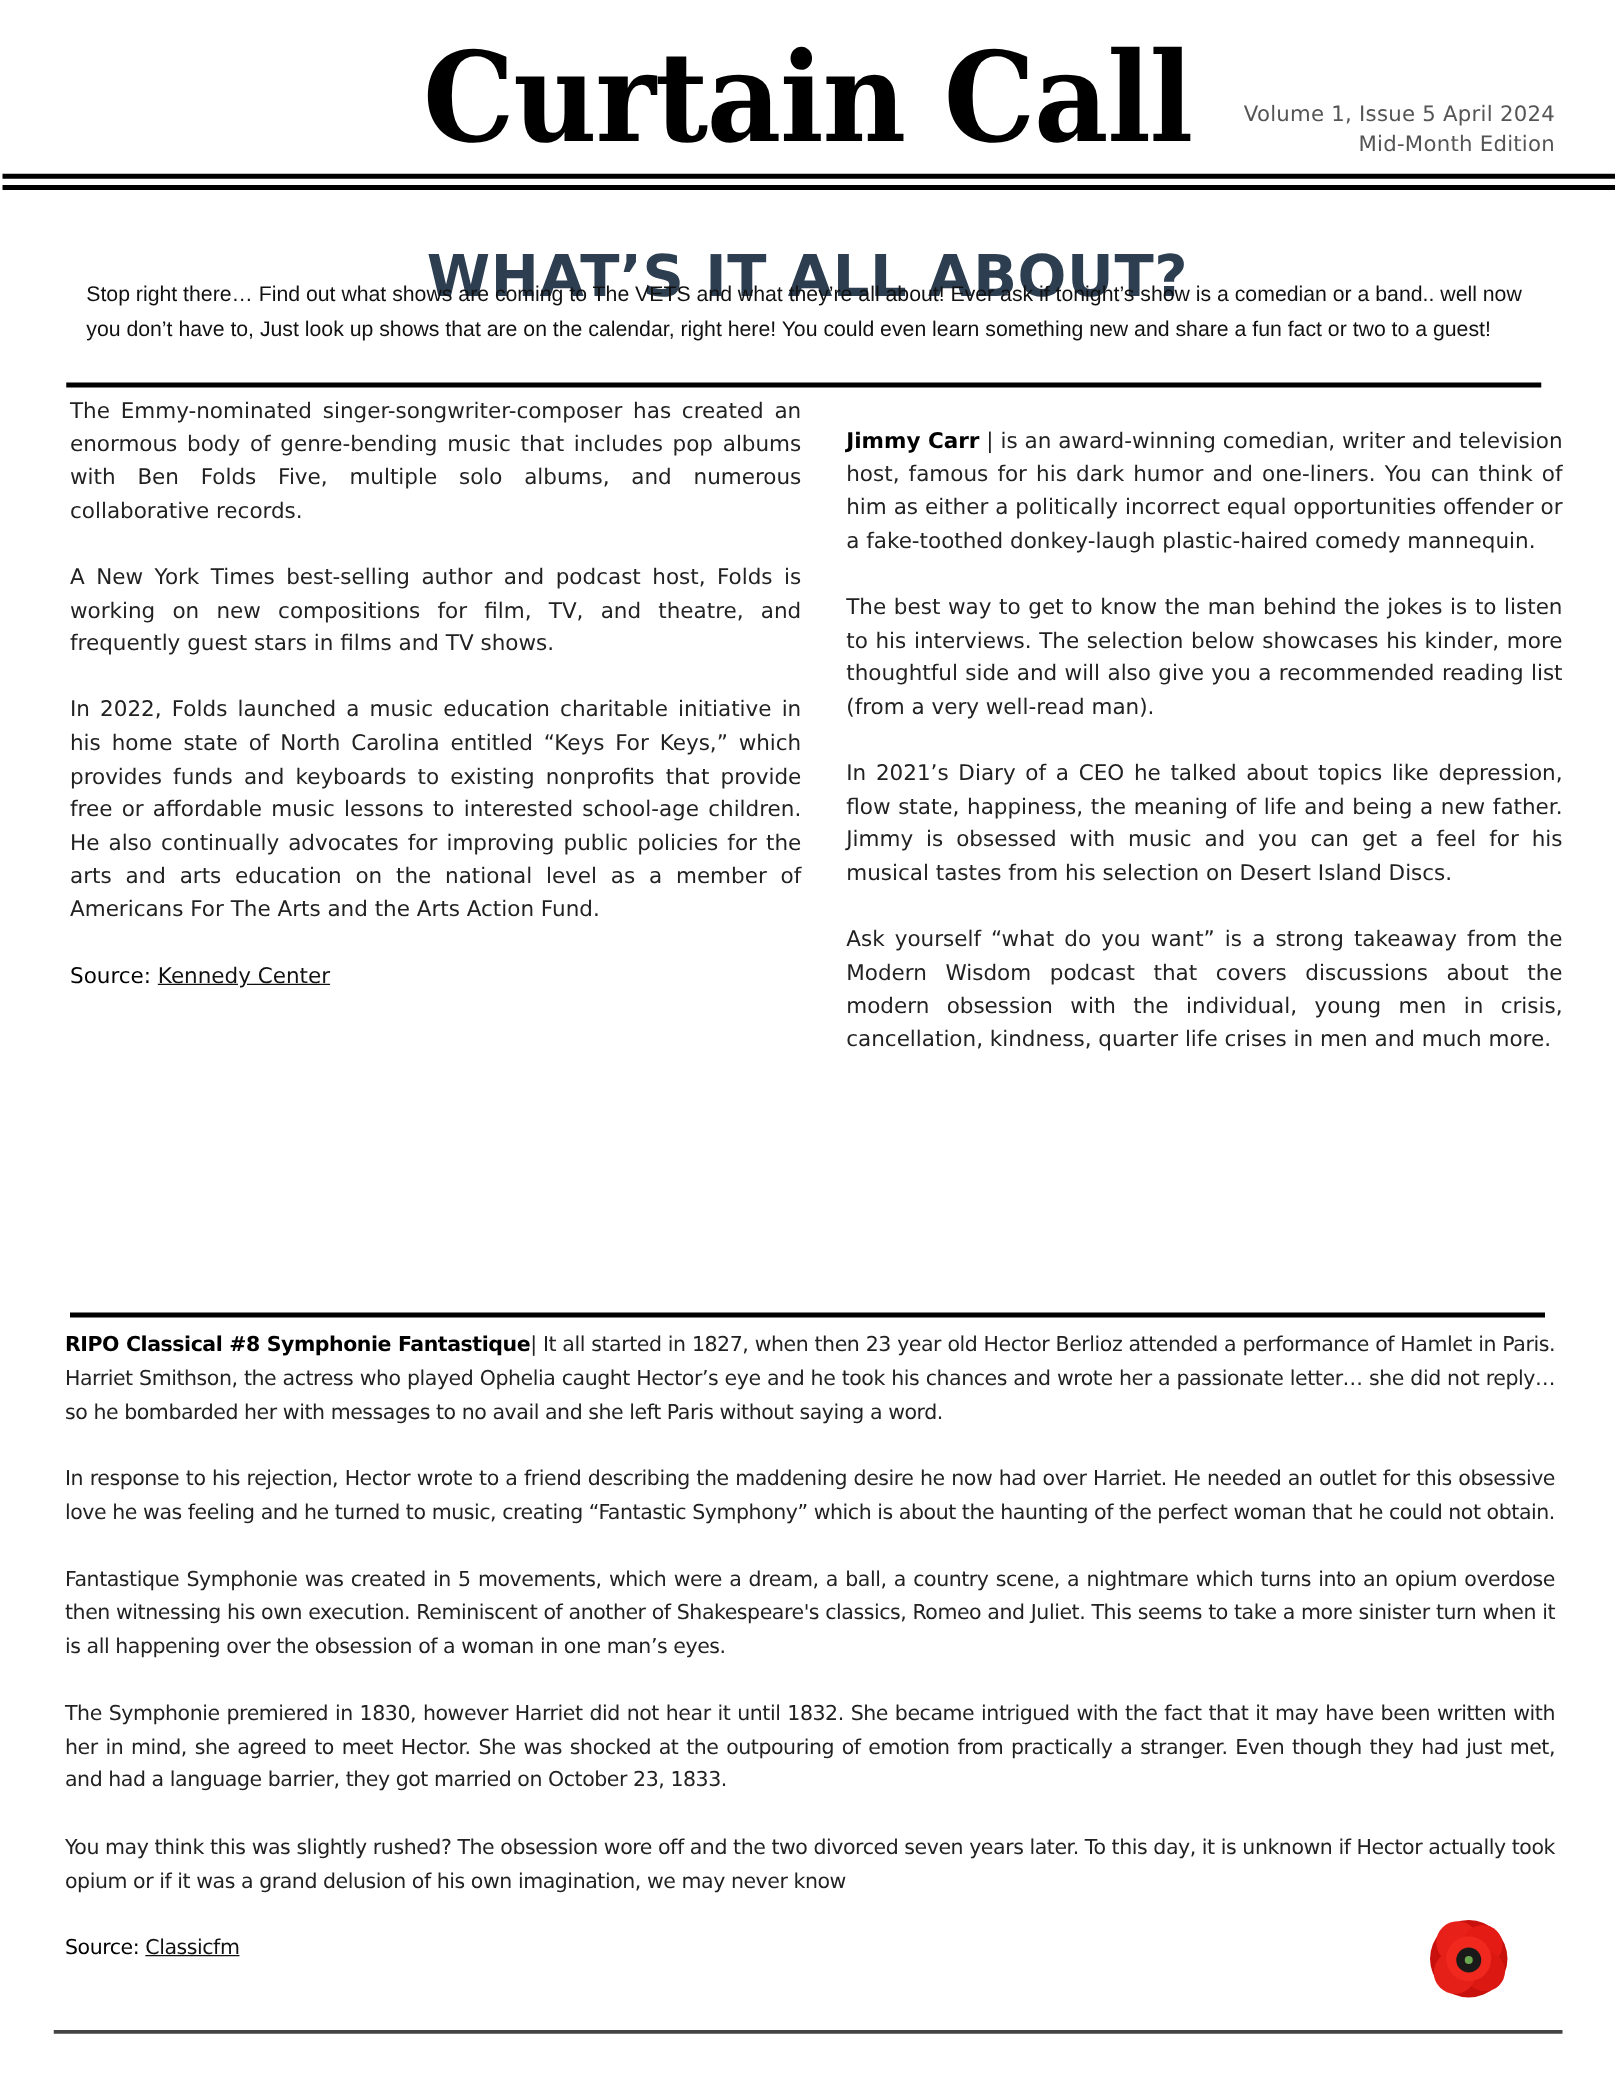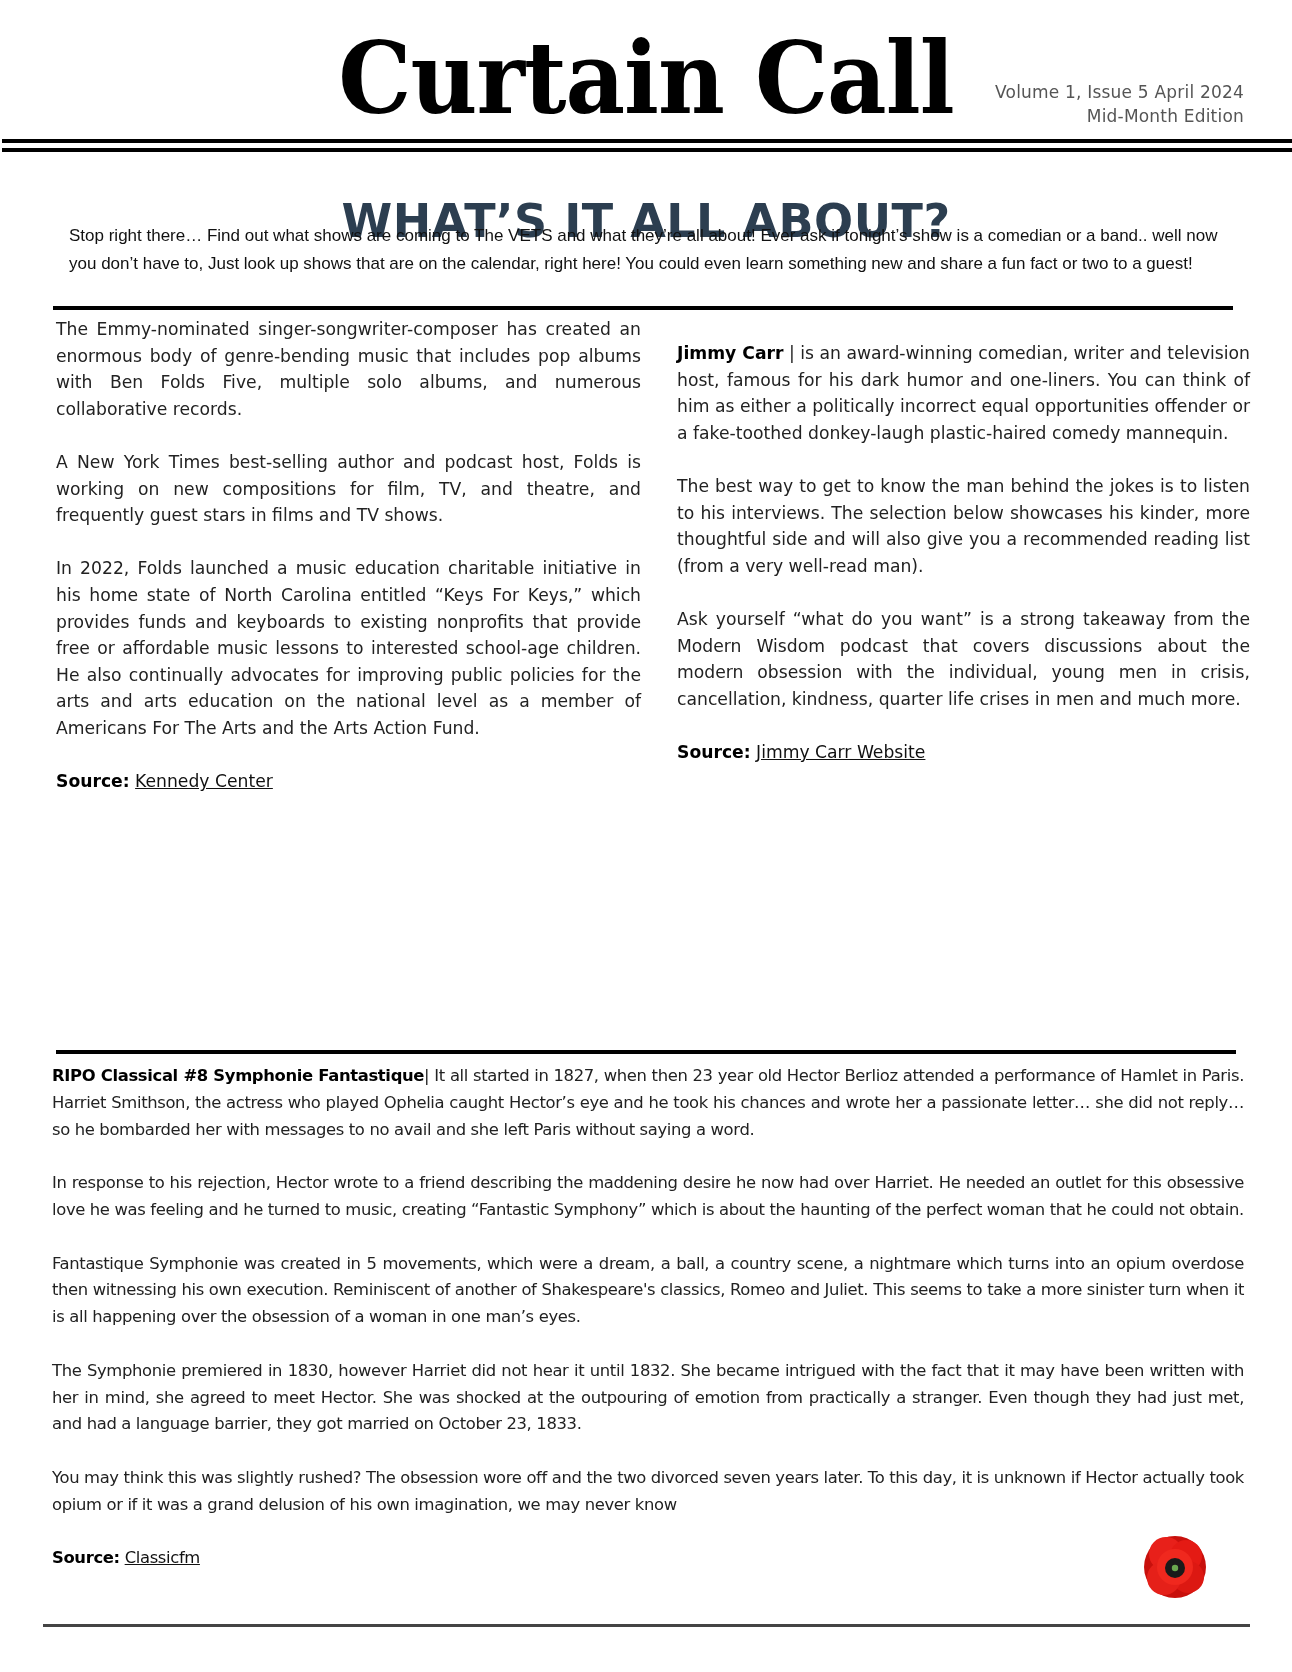--- a/index.html
+++ b/index.html
@@ -33,21 +33,21 @@
   .rule.r3 { left: 53px; width: 1180px; top: 306px; height: 4px; }
   .col {
     position: absolute; top: 316px; font-family: "DejaVu Sans", sans-serif;
     font-size: 17.2px; line-height: 26.6px; color: #222; text-align: justify;
   }
   .col.left { left: 56px; width: 585px; }
   .col.right { left: 677px; width: 573px; margin-top: 24px; }
   .col p, .wide p { margin: 0 0 26.6px 0; }
   .col p.last, .wide p.last { margin-bottom: 0; }
   .lead { font-weight: bold; color: #000; }
-  .source-label { font-weight: bold; color: #000; }
+  .source-label { font-weight: normal; color: #000; }
   .source-link { color: #111; text-decoration: underline; cursor: pointer; }
   .rule.r4 { left: 56px; width: 1180px; top: 1050px; height: 4px; }
   .wide {
     position: absolute; left: 52px; width: 1192px; top: 1063px;
     font-family: "DejaVu Sans", sans-serif; font-size: 16.4px; line-height: 26.8px; color: #222;
     text-align: justify; letter-spacing: -0.35px;
   }
   .wide p { margin: 0 0 26.8px 0; }
   .wide .source-line { margin-top: 2px; }
   .poppy { position: absolute; left: 1140px; top: 1532px; width: 70px; height: 70px; }
@@ -73,22 +73,22 @@
 <div class="col left">
   <p>The Emmy-nominated singer-songwriter-composer has created an enormous body of genre-bending music that includes pop albums with Ben Folds Five, multiple solo albums, and numerous collaborative records.</p>
   <p>A New York Times best-selling author and podcast host, Folds is working on new compositions for film, TV, and theatre, and frequently guest stars in films and TV shows.</p>
   <p>In 2022, Folds launched a music education charitable initiative in his home state of North Carolina entitled “Keys For Keys,” which provides funds and keyboards to existing nonprofits that provide free or affordable music lessons to interested school-age children. He also continually advocates for improving public policies for the arts and arts education on the national level as a member of Americans For The Arts and the Arts Action Fund.</p>
   <p class="last"><span class="source-label">Source:</span> <a class="source-link">Kennedy Center</a></p>
 </div>
 
 <div class="col right">
   <p><span class="lead">Jimmy Carr</span><span> | </span><span>is an award-winning comedian, writer and television host, famous for his dark humor and one-liners. You can think of him as either a politically incorrect equal opportunities offender or a fake-toothed donkey-laugh plastic-haired comedy mannequin.</span></p>
   <p>The best way to get to know the man behind the jokes is to listen to his interviews. The selection below showcases his kinder, more thoughtful side and will also give you a recommended reading list (from a very well-read man).</p>
+  <p>In 2021’s Diary of a CEO he talked about topics like depression, flow state, happiness, the meaning of life and being a new father. Jimmy is obsessed with music and you can get a feel for his musical tastes from his selection on Desert Island Discs.</p>
   <p>Ask yourself “what do you want” is a strong takeaway from the Modern Wisdom podcast that covers discussions about the modern obsession with the individual, young men in crisis, cancellation, kindness, quarter life crises in men and much more.</p>
-  <p class="last"><span class="source-label">Source:</span> <a class="source-link">Jimmy Carr Website</a></p>
 </div>
 
 <div class="rule r4"></div>
 
 <div class="wide">
   <p><span class="lead">RIPO Classical #8 Symphonie Fantastique</span><span>| </span><span>It all started in 1827, when then 23 year old Hector Berlioz attended a performance of Hamlet in Paris. Harriet Smithson, the actress who played Ophelia caught Hector’s eye and he took his chances and wrote her a passionate letter… she did not reply…so he bombarded her with messages to no avail and she left Paris without saying a word.</span></p>
   <p>In response to his rejection, Hector wrote to a friend describing the maddening desire he now had over Harriet. He needed an outlet for this obsessive love he was feeling and he turned to music, creating “Fantastic Symphony” which is about the haunting of the perfect woman that he could not obtain.</p>
   <p>Fantastique Symphonie was created in 5 movements, which were a dream, a ball, a country scene, a nightmare which turns into an opium overdose then witnessing his own execution. Reminiscent of another of Shakespeare's classics, Romeo and Juliet. This seems to take a more sinister turn when it is all happening over the obsession of a woman in one man’s eyes.</p>
   <p>The Symphonie premiered in 1830, however Harriet did not hear it until 1832. She became intrigued with the fact that it may have been written with her in mind, she agreed to meet Hector. She was shocked at the outpouring of emotion from practically a stranger. Even though they had just met, and had a language barrier, they got married on October 23, 1833.</p>
   <p style="text-align:left">You may think this was slightly rushed? The obsession wore off and the two divorced seven years later. To this day, it is unknown if Hector actually took opium or if it was a grand delusion of his own imagination, we may never know</p>

